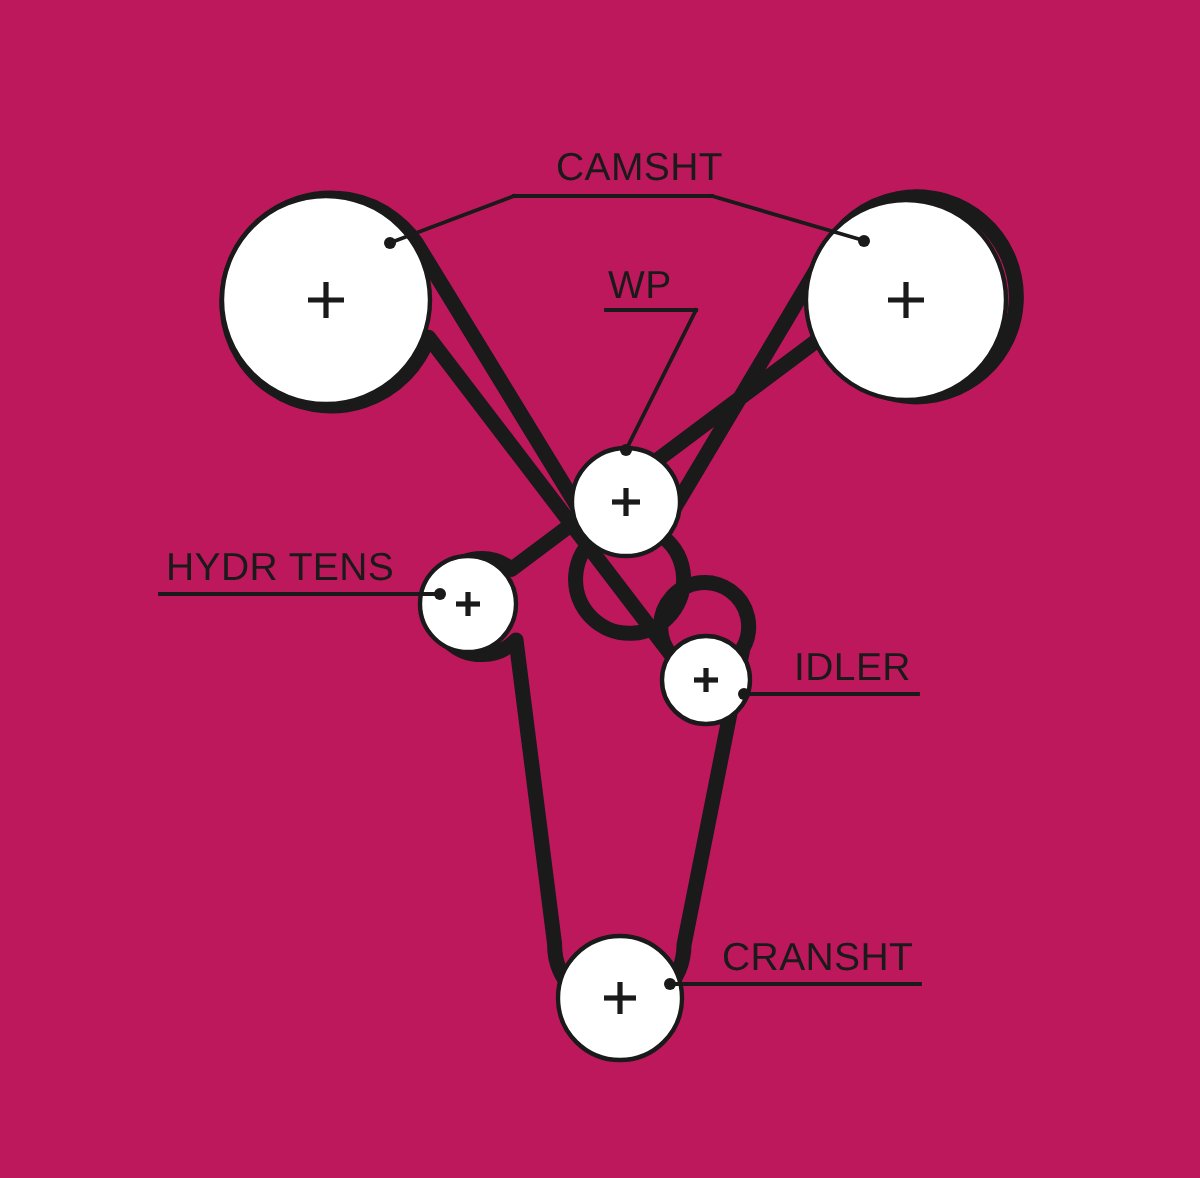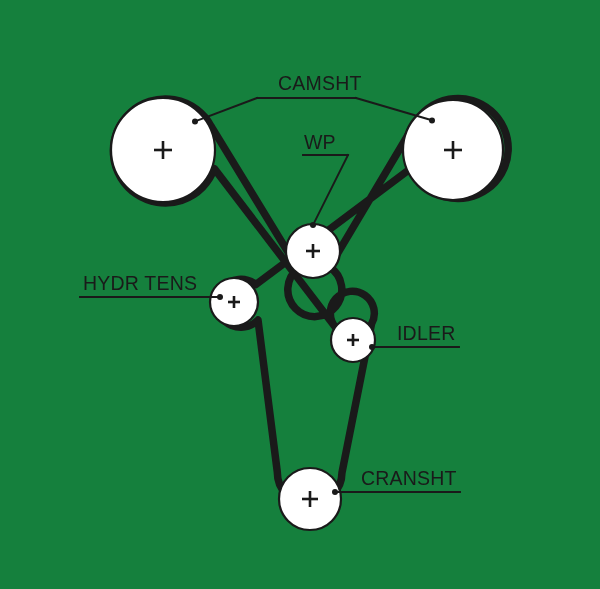--- a/index.html
+++ b/index.html
@@ -10,21 +10,21 @@
   body {
     width: 600px;
     height: 589px;
     font-family: "Liberation Sans", sans-serif;
     overflow: hidden;
   }
   #diagram-root {
     position: relative;
     width: 600px;
     height: 589px;
-    background: #15803d;
+    background: #be185d;
   }
   svg#belt-diagram {
     display: block;
     width: 600px;
     height: 589px;
   }
   .belt-path {
     fill: none;
     stroke: #1a1a1a;
   }

